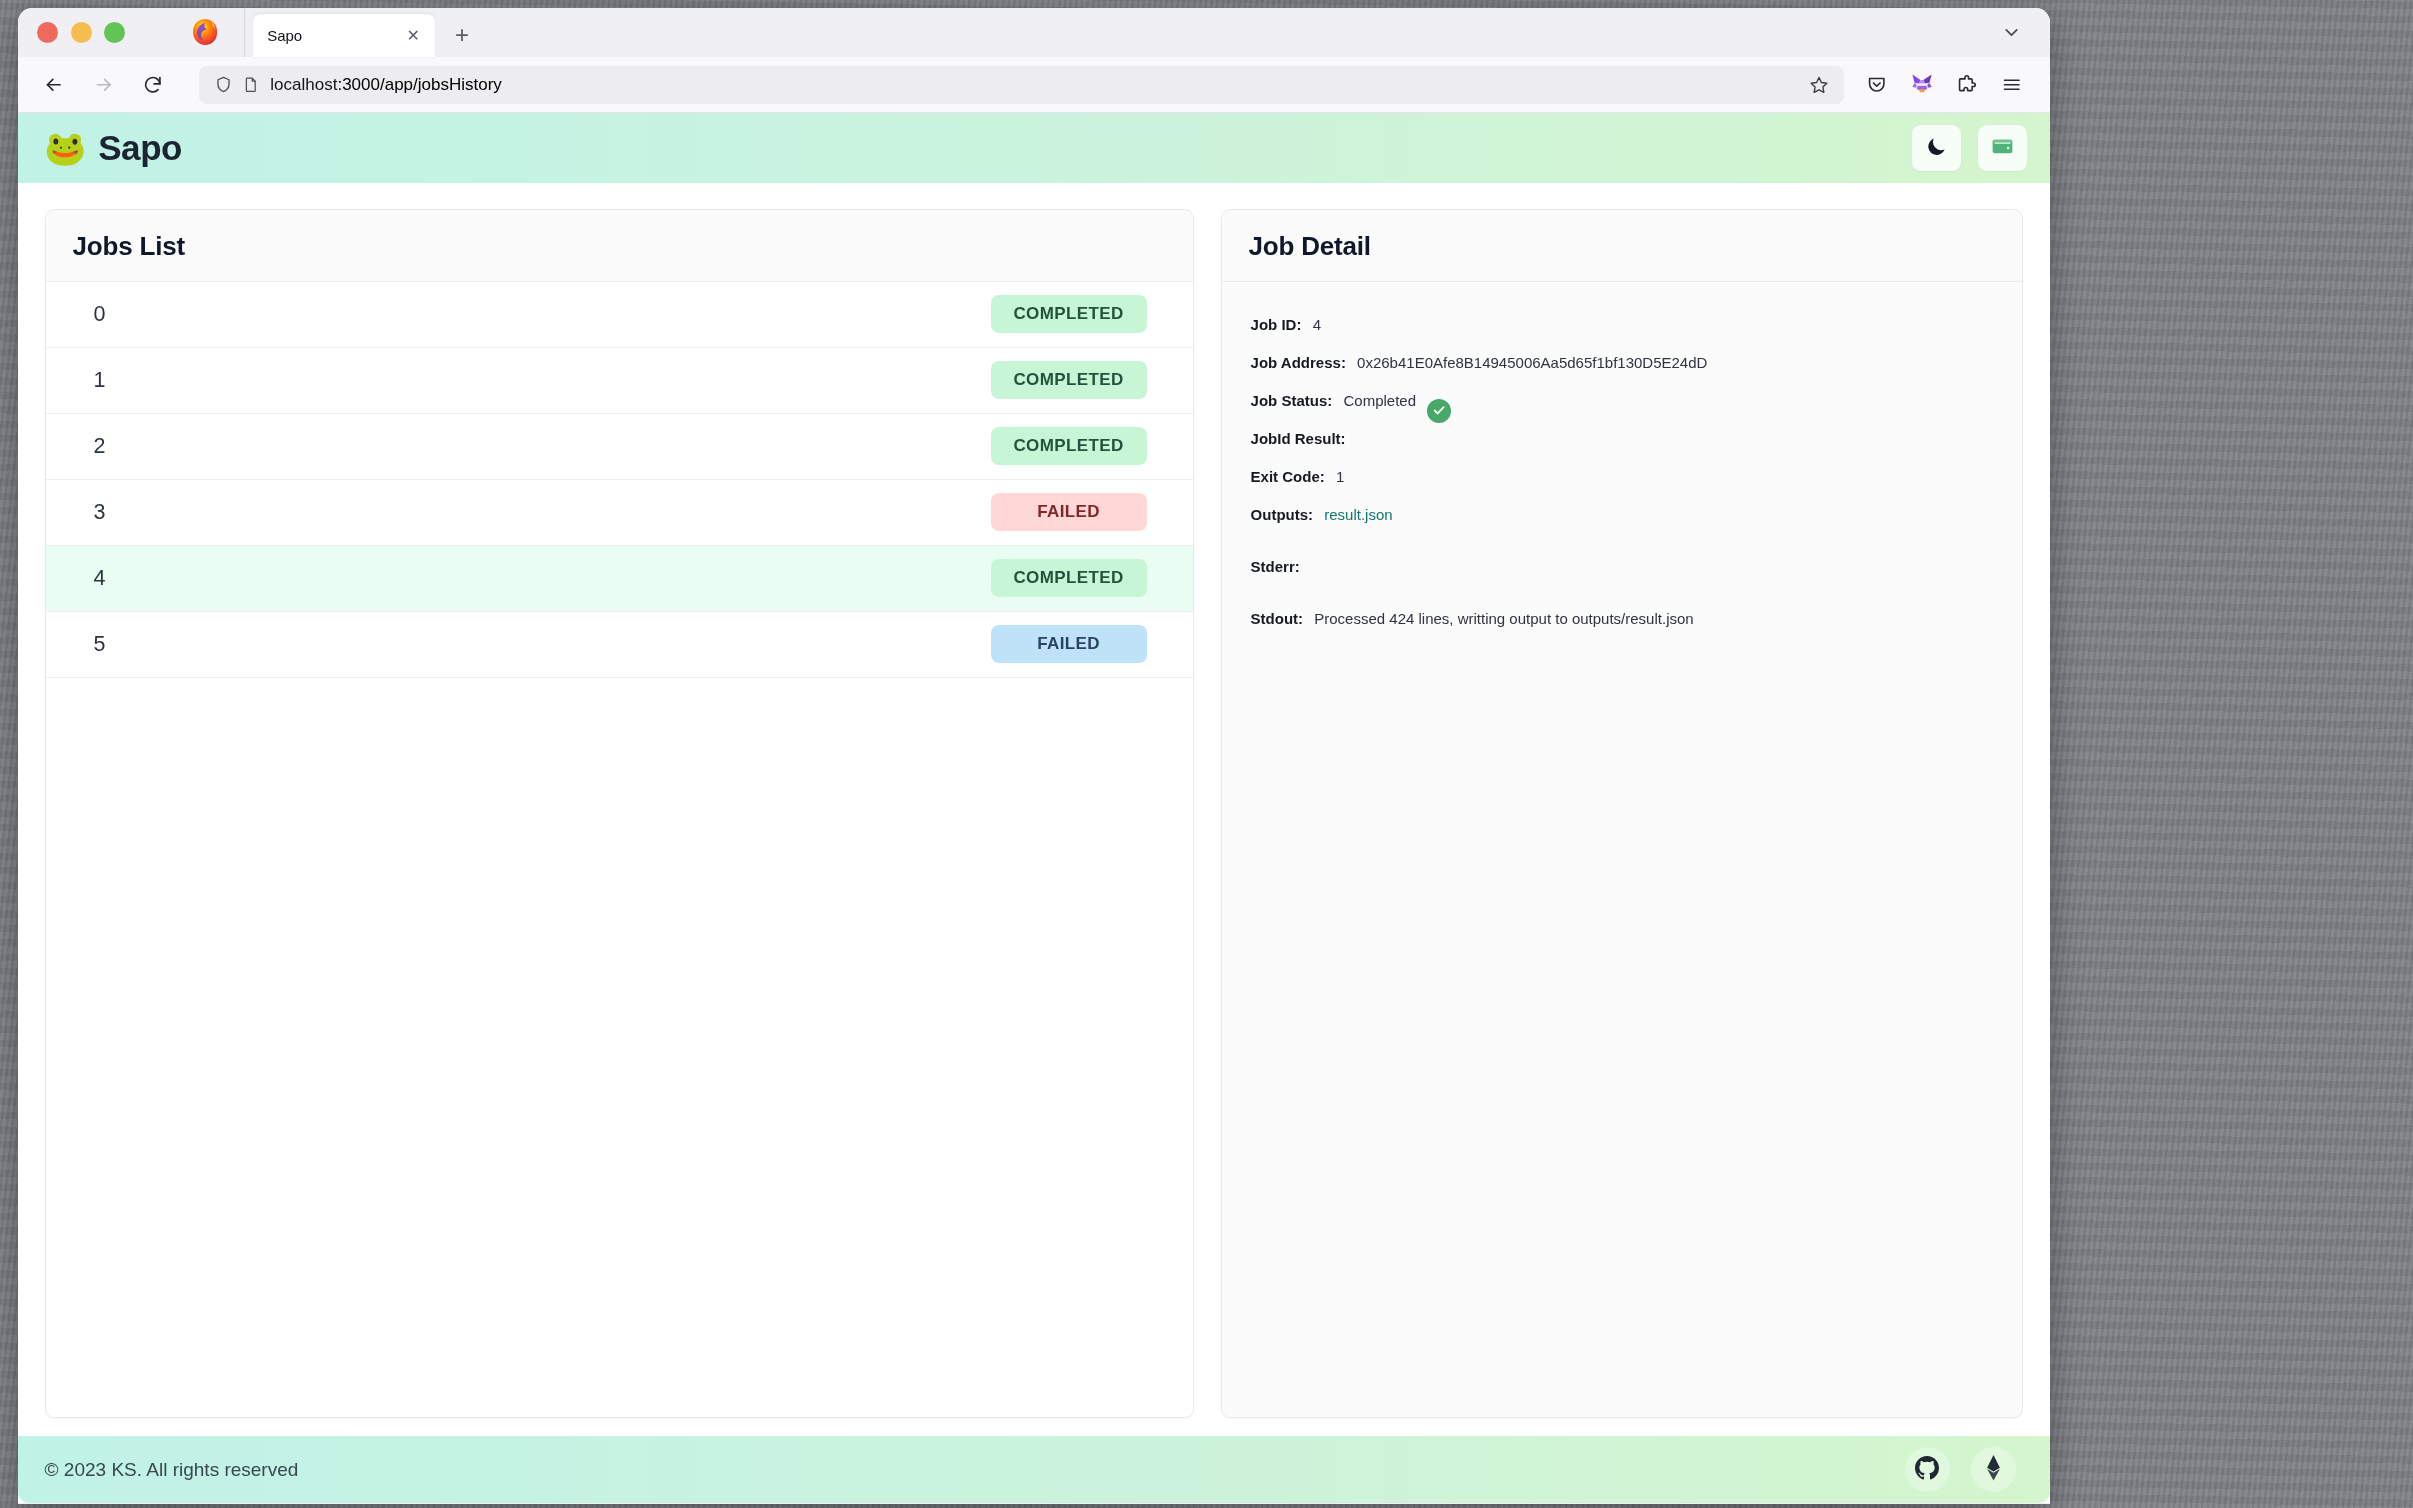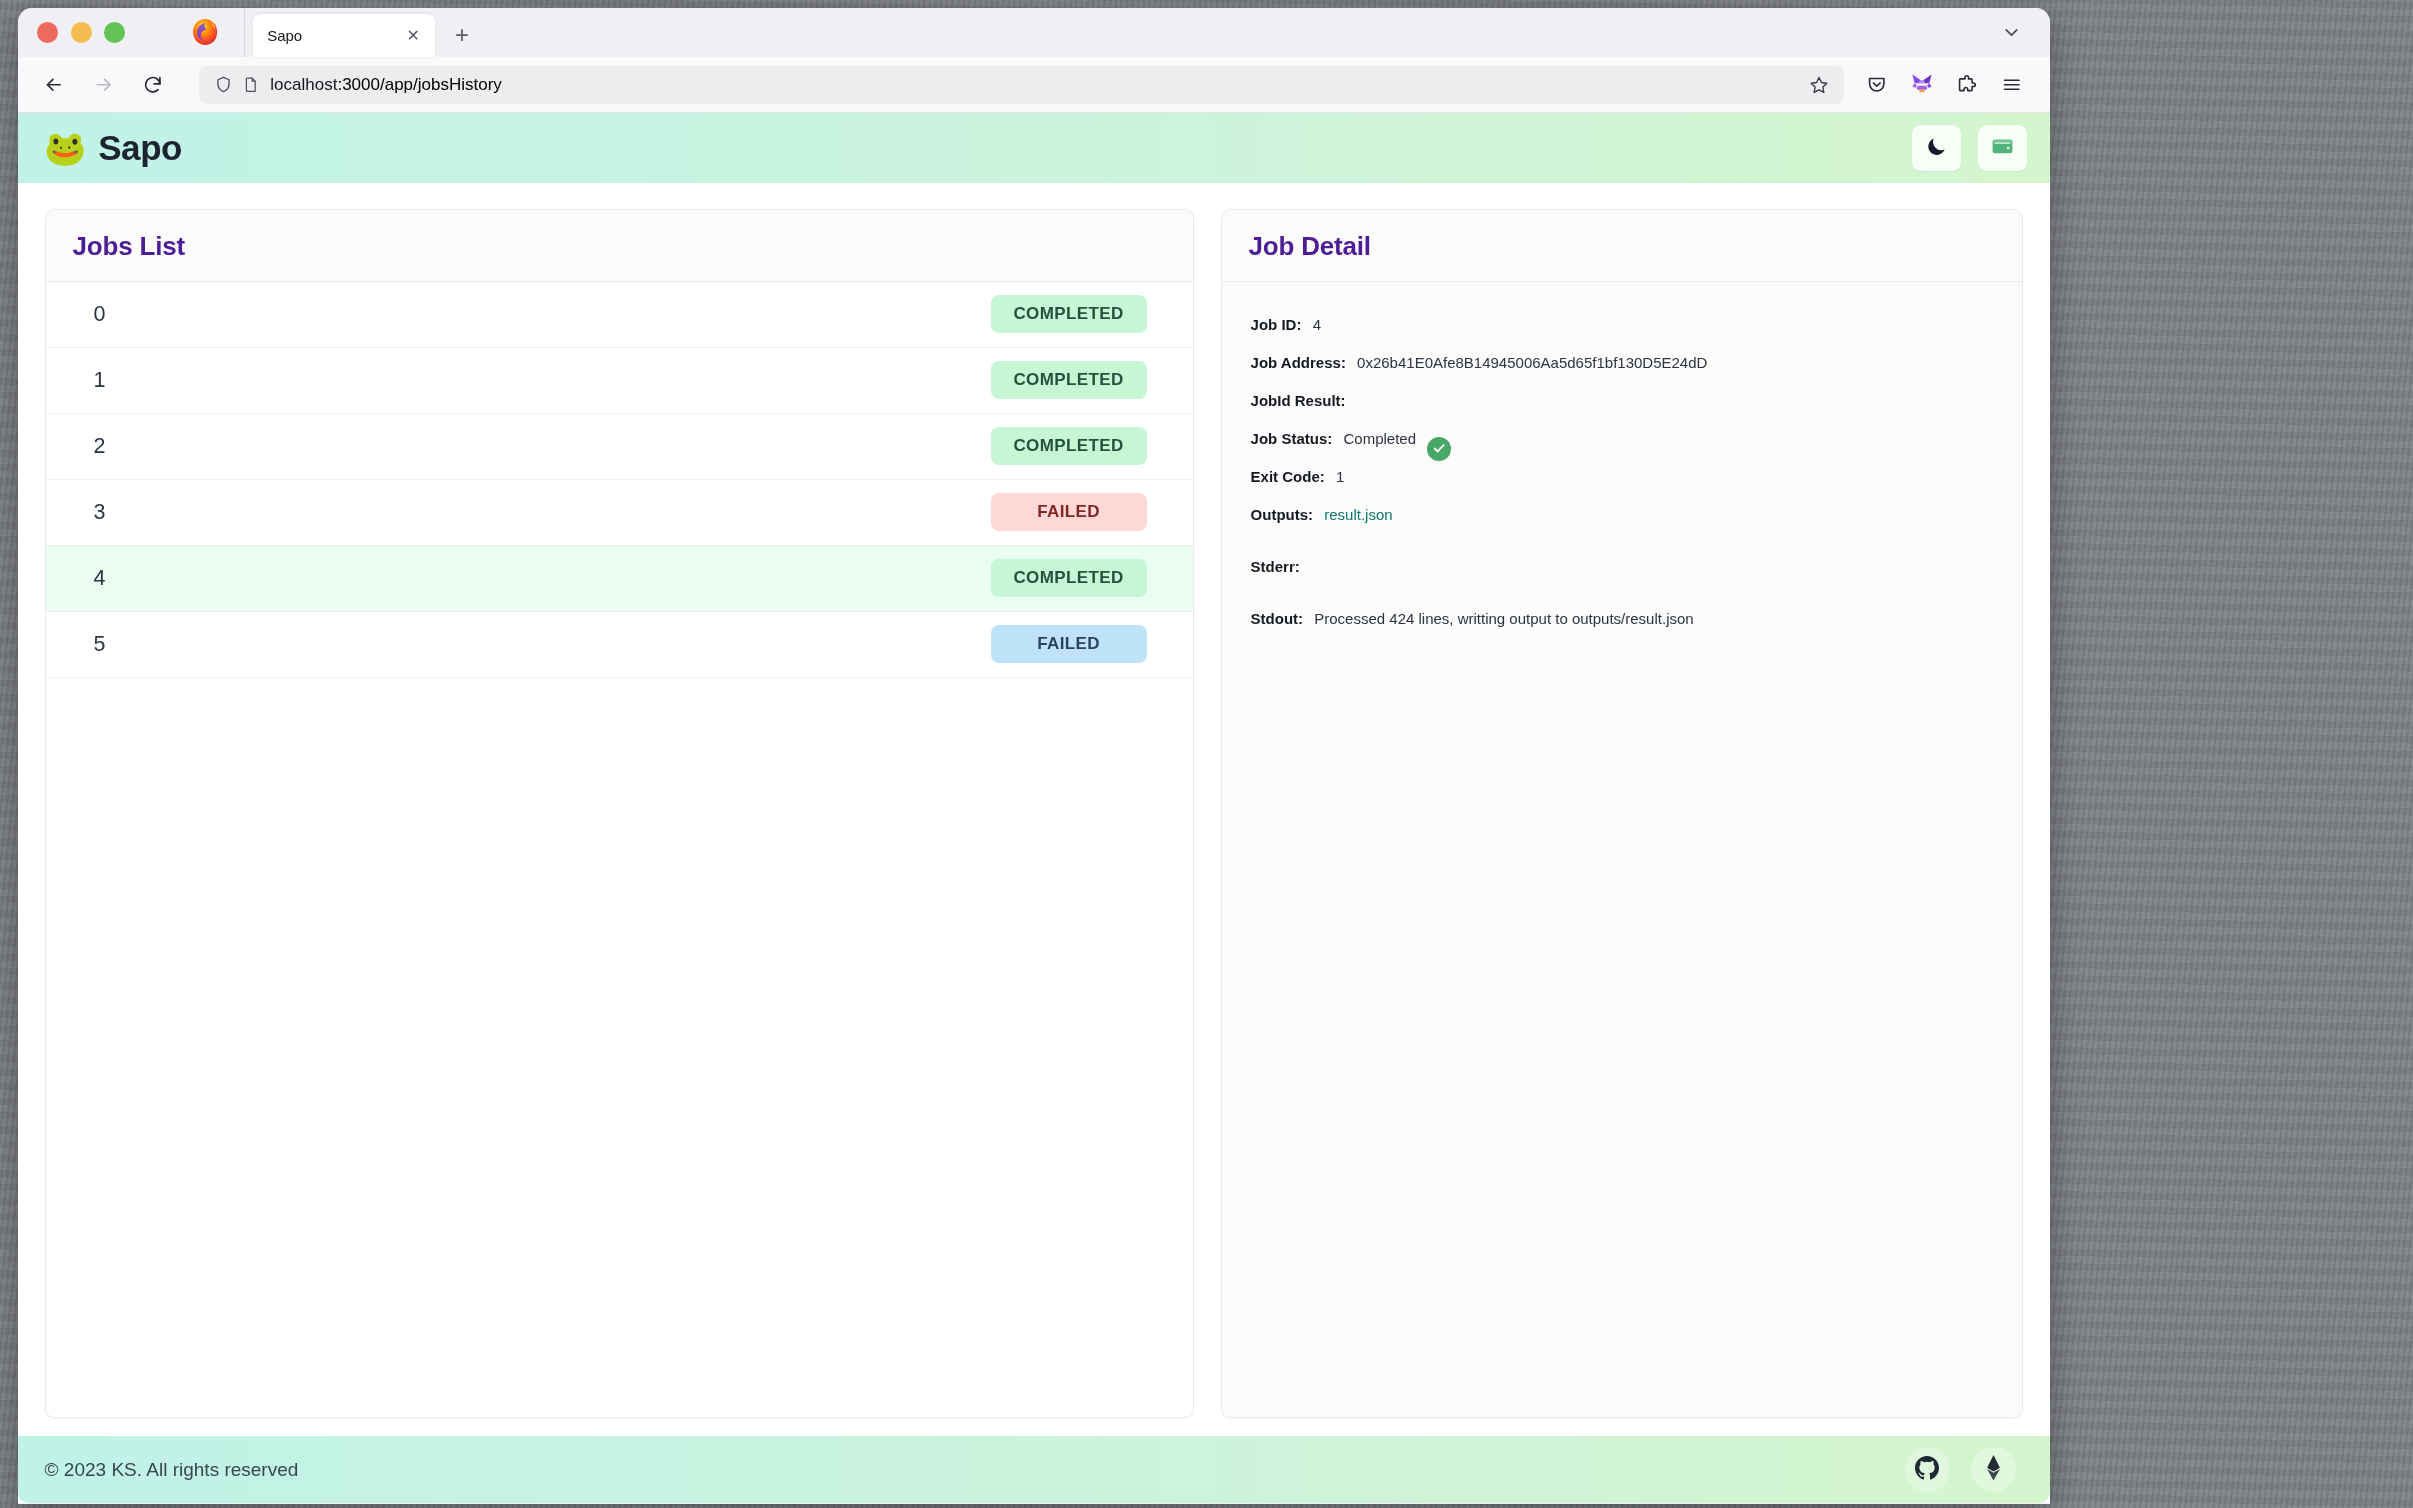--- a/index.html
+++ b/index.html
@@ -237,21 +237,21 @@
   .card-detail { flex: 1; }
 
   .card-head {
     padding: 21px 27px 19px 27px;
     border-bottom: 0.8px solid #ececf0;
     background: #fbfbfc;
   }
   .card-title {
     font-size: 26px;
     font-weight: bold;
-    color: #4c1d95;
+    color: #0f172a;
     letter-spacing: -0.2px;
   }
 
   
   .jobs-body { background: #ffffff; flex: 1; }
   .job-row {
     height: 66px;
     display: flex;
     align-items: center;
     border-bottom: 0.8px solid #eeeef1;
@@ -538,32 +538,32 @@
               <span class="d-label">Job ID:</span>
               <span class="d-value">4</span>
             </div>
 
             <div class="detail-row">
               <span class="d-label">Job Address:</span>
               <span class="d-value">0x26b41E0Afe8B14945006Aa5d65f1bf130D5E24dD</span>
             </div>
 
             <div class="detail-row">
-              <span class="d-label">JobId Result:</span>
-              <span class="d-value"></span>
-            </div>
-
-            <div class="detail-row">
               <span class="d-label">Job Status:</span>
               <span class="d-value">Completed</span>
               <span class="check-badge">
                 <svg width="14.4" height="14.4" viewBox="0 0 24 24" fill="none" stroke="#ffffff" stroke-width="3" stroke-linecap="round" stroke-linejoin="round">
                   <polyline points="4.5 12.5 9.5 17.5 19.5 7"></polyline>
                 </svg>
               </span>
+            </div>
+
+            <div class="detail-row">
+              <span class="d-label">JobId Result:</span>
+              <span class="d-value"></span>
             </div>
 
             <div class="detail-row">
               <span class="d-label">Exit Code:</span>
               <span class="d-value">1</span>
             </div>
 
             <div class="detail-row">
               <span class="d-label">Outputs:</span>
               <span class="d-value link">result.json</span>

